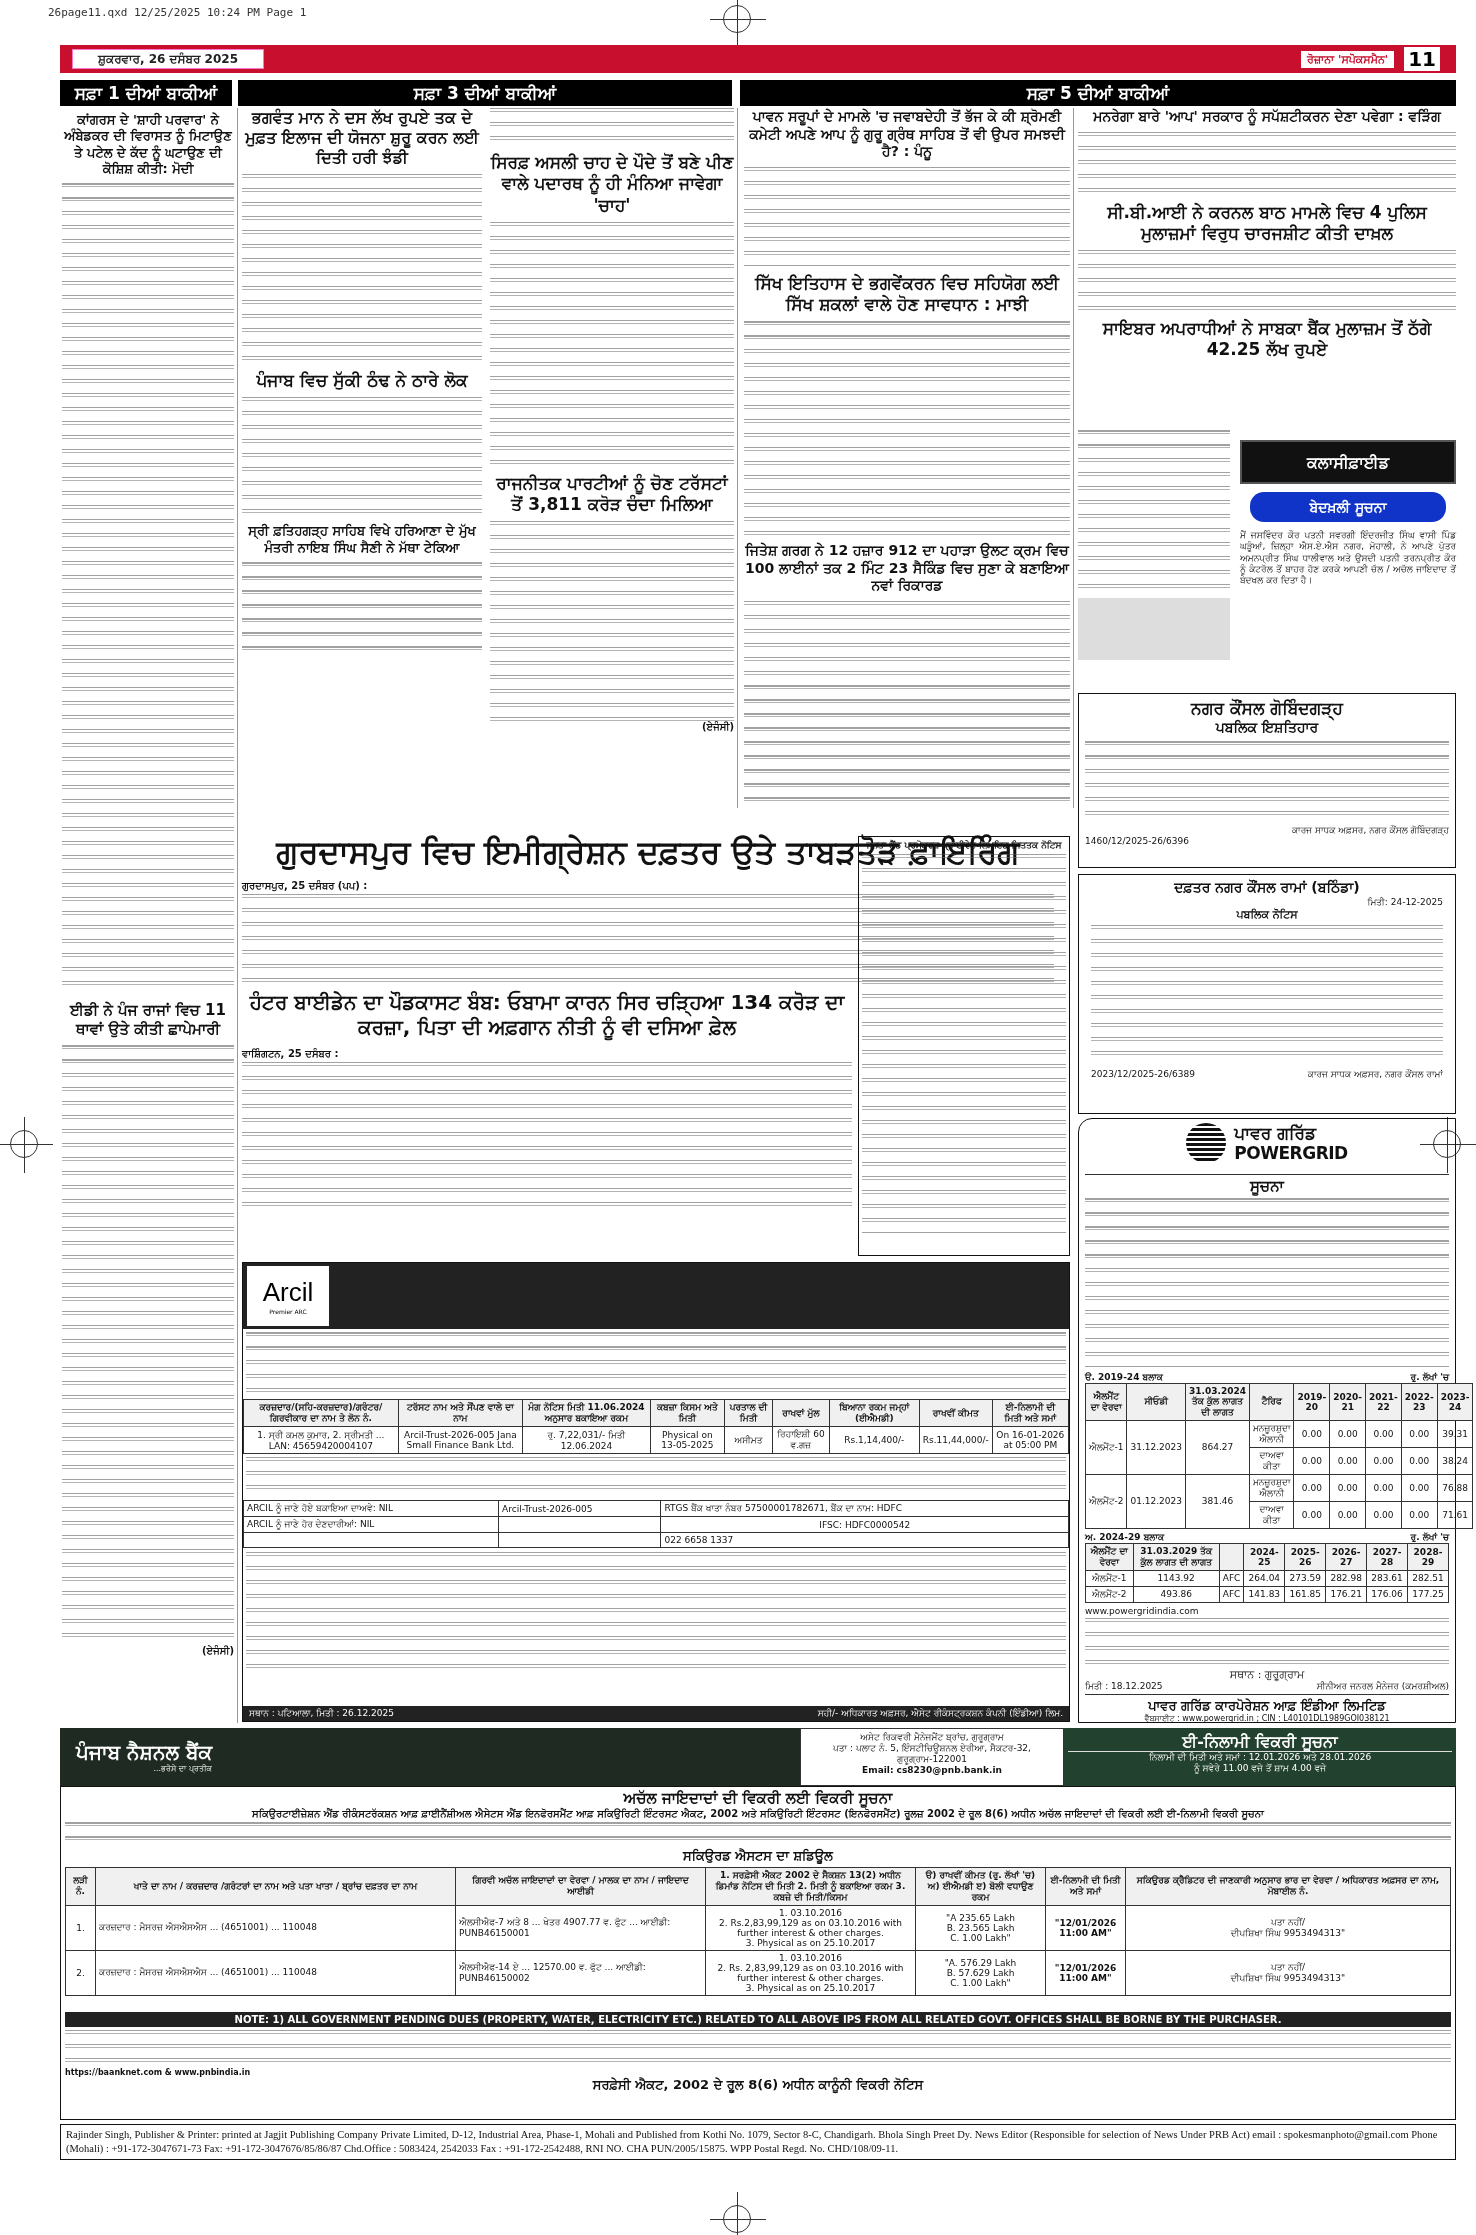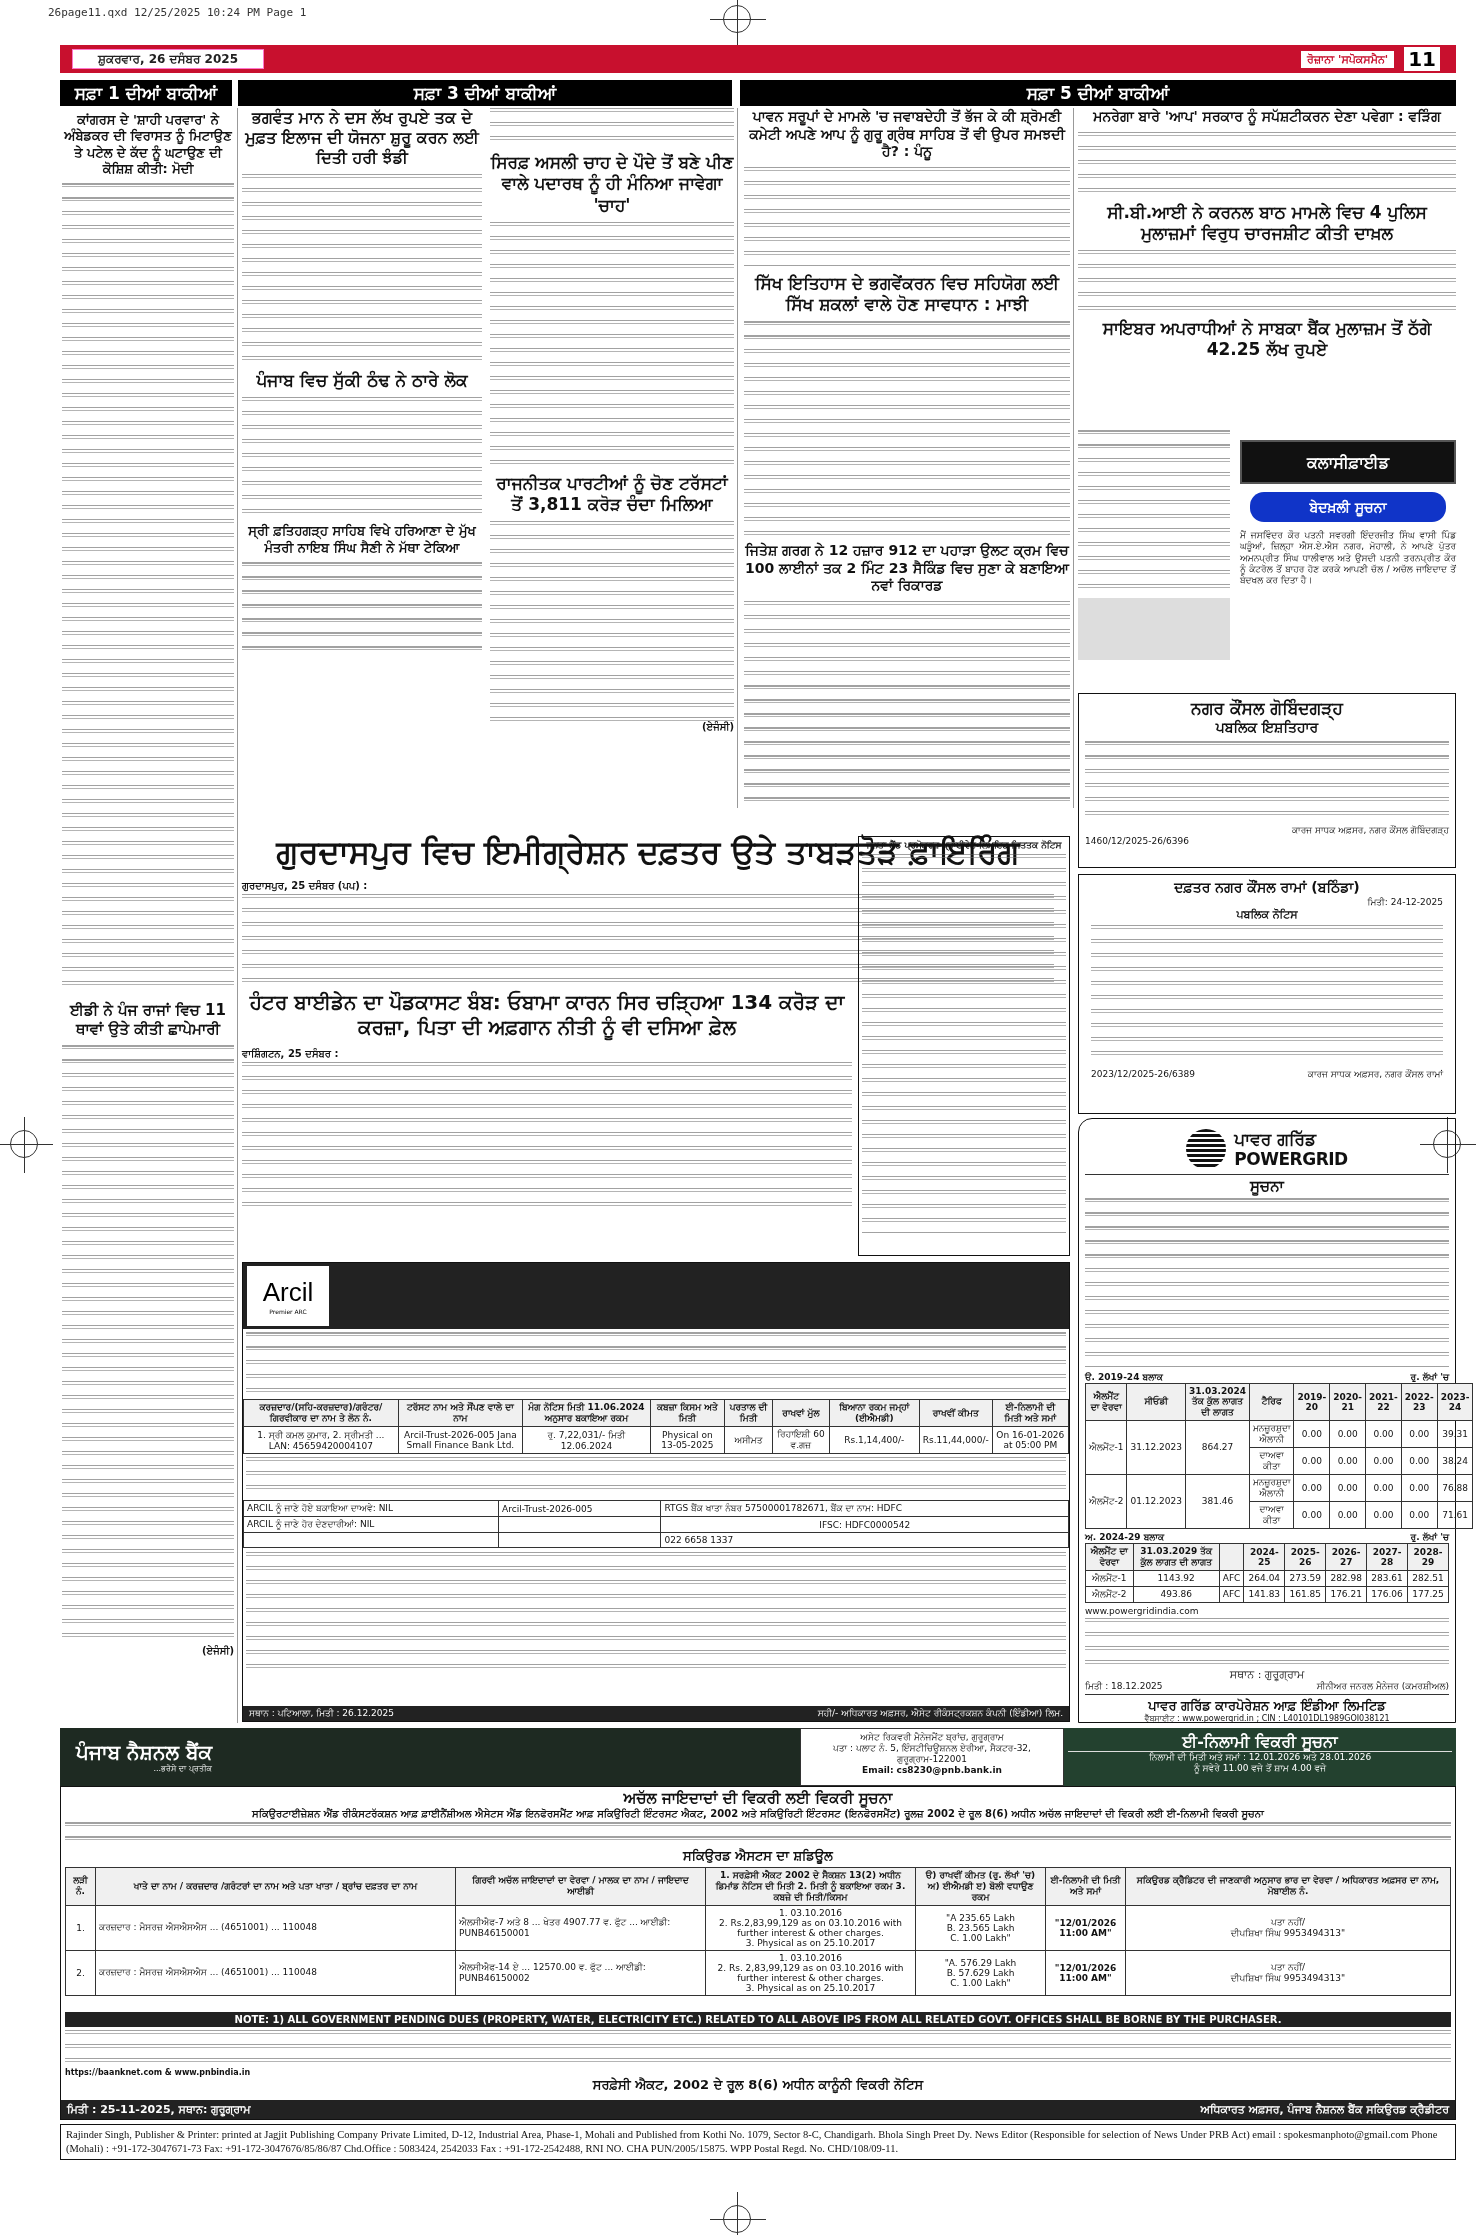--- a/index.html
+++ b/index.html
@@ -119,21 +119,21 @@
   <div style="text-align:right;font-size:9px;">ਮਿਤੀ: 24-12-2025</div>
   <div class="hl" style="font-size:11px;">ਪਬਲਿਕ ਨੋਟਿਸ</div>
   <div class="body-lines" style="height:140px;margin-top:4px;"></div>
   <div style="display:flex;justify-content:space-between;font-size:9px;margin-top:4px;">
     <span>2023/12/2025-26/6389</span>
     <span>ਕਾਰਜ ਸਾਧਕ ਅਫ਼ਸਰ, ਨਗਰ ਕੌਂਸਲ ਰਾਮਾਂ</span>
   </div>
 </div>
 
 <div class="abs box" style="left:1078px;top:1118px;width:378px;height:605px;border-radius:14px 0 0 0;padding:4px 6px;">
-  <div style="display:flex;align-items:center;justify-content:center;gap:8px;height:52px;border-bottom:1px solid #333;">
+  <div style="display:flex;justify-content:center;gap:8px;height:52px;border-bottom:1px solid #333;">
     <div style="width:40px;height:40px;border-radius:50%;background:repeating-linear-gradient(to bottom,#111 0 3px,#fff 3px 5px);"></div>
     <div>
       <div style="font-size:17px;font-weight:bold;">ਪਾਵਰ ਗਰਿੱਡ</div>
       <div style="font-size:17px;font-weight:bold;letter-spacing:-0.5px;">POWERGRID</div>
     </div>
   </div>
   <div class="hl" style="font-size:15px;margin-top:2px;">ਸੂਚਨਾ</div>
   <div class="body-lines" style="height:170px;margin-top:2px;"></div>
   <div style="display:flex;justify-content:space-between;font-size:9px;font-weight:bold;margin-top:4px;">
     <span>ੳ. 2019-24 ਬਲਾਕ</span>
@@ -396,19 +396,15 @@
         <div>ਪਤਾ ਨਹੀਂ/</div>
         <div>ਦੀਪਸ਼ਿਖਾ ਸਿੰਘ 9953494313"</div>
       </td>
     </tr>
   </tbody>
     </table>
   <div class="darkband" style="font-size:10px;font-weight:bold;text-align:center;padding:2px;margin-top:16px;">NOTE: 1) ALL GOVERNMENT PENDING DUES (PROPERTY, WATER, ELECTRICITY ETC.) RELATED TO ALL ABOVE IPS FROM ALL RELATED GOVT. OFFICES SHALL BE BORNE BY THE PURCHASER.</div>
   <div class="body-lines" style="height:38px;margin-top:3px;"></div>
   <div style="font-size:8px;font-weight:bold;">https://baanknet.com &amp; www.pnbindia.in</div>
   <div class="hl" style="font-size:13px;">ਸਰਫ਼ੇਸੀ ਐਕਟ, 2002 ਦੇ ਰੂਲ 8(6) ਅਧੀਨ ਕਾਨੂੰਨੀ ਵਿਕਰੀ ਨੋਟਿਸ</div>
-  <div class="darkband" style="display:flex;justify-content:space-between;font-size:11px;font-weight:bold;padding:3px 6px;position:absolute;bottom:0;left:0;right:0;">
-    <span>ਮਿਤੀ : 25-11-2025, ਸਥਾਨ: ਗੁਰੂਗ੍ਰਾਮ</span>
-    <span>ਅਧਿਕਾਰਤ ਅਫ਼ਸਰ, ਪੰਜਾਬ ਨੈਸ਼ਨਲ ਬੈਂਕ ਸਕਿਉਰਡ ਕ੍ਰੈਡੀਟਰ</span>
-  </div>
 </div>
 
 <div class="abs box footer-imprint" style="left:60px;top:2124px;width:1396px;padding:3px 5px;">Rajinder Singh, Publisher &amp; Printer: printed at Jagjit Publishing Company Private Limited, D-12, Industrial Area, Phase-1, Mohali and Published from Kothi No. 1079, Sector 8-C, Chandigarh. Bhola Singh Preet Dy. News Editor (Responsible for selection of News Under PRB Act) email : spokesmanphoto@gmail.com Phone (Mohali) : +91-172-3047671-73 Fax: +91-172-3047676/85/86/87 Chd.Office : 5083424, 2542033 Fax : +91-172-2542488, RNI NO. CHA PUN/2005/15875. WPP Postal Regd. No. CHD/108/09-11.</div>
 
 </body></html>

